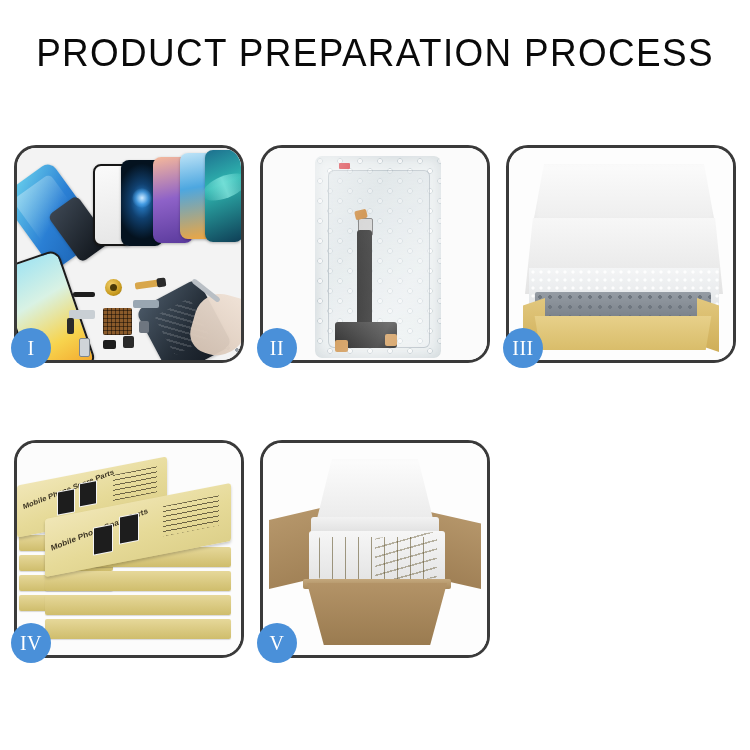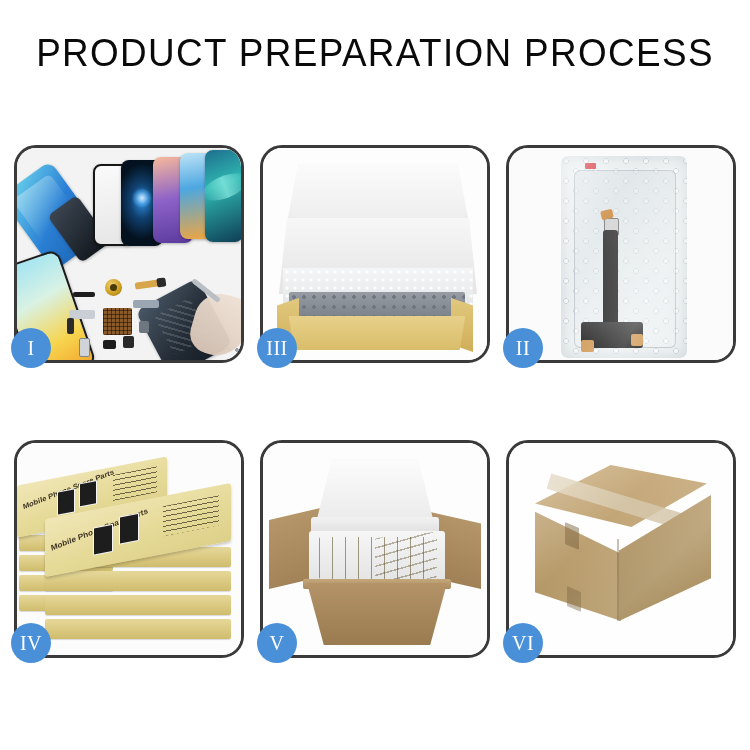--- a/index.html
+++ b/index.html
@@ -393,50 +393,50 @@
       <div class="part part-sq3"></div>
       <div class="part part-tray"></div>
       <div class="part part-screws"></div>
       <div class="part part-hand"></div>
       <div class="part part-tool"></div>
     </div>
     <div class="badge">I</div>
   </div>
 
   <div class="panel">
-    <div class="panel-photo p3-bg">
-      <div class="b3-lid-back"></div>
-      <div class="b3-lid-front"></div>
-      <div class="b3-foam"></div>
-      <div class="b3-gray"></div>
-      <div class="b3-tray-left"></div>
-      <div class="b3-tray-right"></div>
-      <div class="b3-tray-front"></div>
-    </div>
-    <div class="badge">III</div>
-  </div>
-
-  <div class="panel">
     <div class="panel-photo p2-bg">
       <div class="bubblewrap">
         <div class="lcd-inner"></div>
         <div class="lcd-conn"></div>
         <div class="lcd-flex"></div>
         <div class="lcd-flex-foot"></div>
         <div class="lcd-tan1"></div>
         <div class="lcd-tan2"></div>
         <div class="lcd-tan3"></div>
         <div class="lcd-label"></div>
         <div class="bub-sheen"></div>
       </div>
     </div>
     <div class="badge">II</div>
   </div>
 
   <div class="panel">
+    <div class="panel-photo p3-bg">
+      <div class="b3-lid-back"></div>
+      <div class="b3-lid-front"></div>
+      <div class="b3-foam"></div>
+      <div class="b3-gray"></div>
+      <div class="b3-tray-left"></div>
+      <div class="b3-tray-right"></div>
+      <div class="b3-tray-front"></div>
+    </div>
+    <div class="badge">III</div>
+  </div>
+
+  <div class="panel">
     <div class="panel-photo p4-bg">
 
       <div class="stack-side" style="left:2px;  top:72px;  width:94px; height:16px;"></div>
       <div class="stack-side" style="left:2px;  top:92px;  width:94px; height:16px;"></div>
       <div class="stack-side" style="left:2px;  top:112px; width:94px; height:16px;"></div>
       <div class="stack-side" style="left:2px;  top:132px; width:94px; height:16px;"></div>
       <div class="stack-side" style="left:2px;  top:152px; width:94px; height:16px;"></div>
 
       <div class="stack-side" style="left:28px; top:104px; width:186px; height:20px;"></div>
       <div class="stack-side" style="left:28px; top:128px; width:186px; height:20px;"></div>
@@ -477,27 +477,14 @@
       <div class="v-foam-lid2"></div>
       <div class="v-foam-body"></div>
       <div class="v-inner-boxes"></div>
       <div class="v-inner-right"></div>
       <div class="v-box-rim"></div>
       <div class="v-box-front"></div>
     </div>
     <div class="badge">V</div>
   </div>
 
-  <div class="panel">
-    <div class="panel-photo p6-bg">
-      <div class="c-top"></div>
-      <div class="c-top-tape"></div>
-      <div class="c-left"></div>
-      <div class="c-right"></div>
-      <div class="c-seam"></div>
-      <div class="c-tab1"></div>
-      <div class="c-tab2"></div>
-      <div class="c-wrap"></div>
-    </div>
-    <div class="badge">VI</div>
-  </div>
 
 </div>
 
 </body></html>

